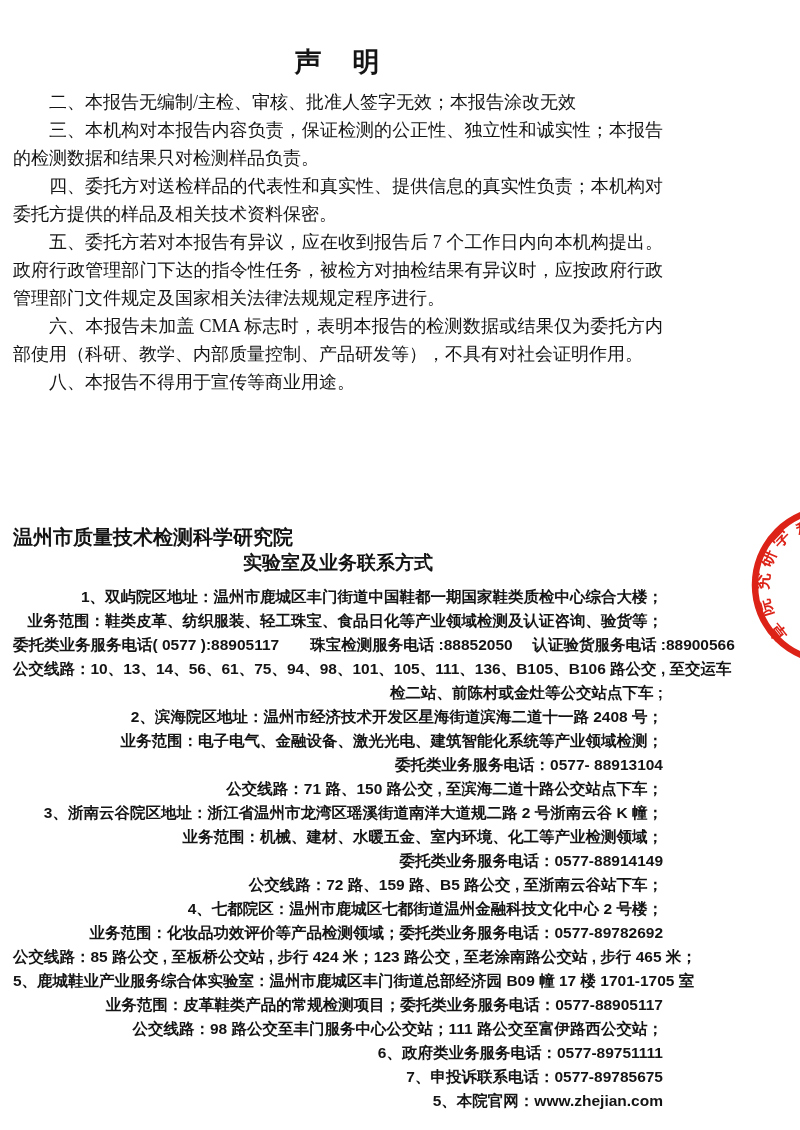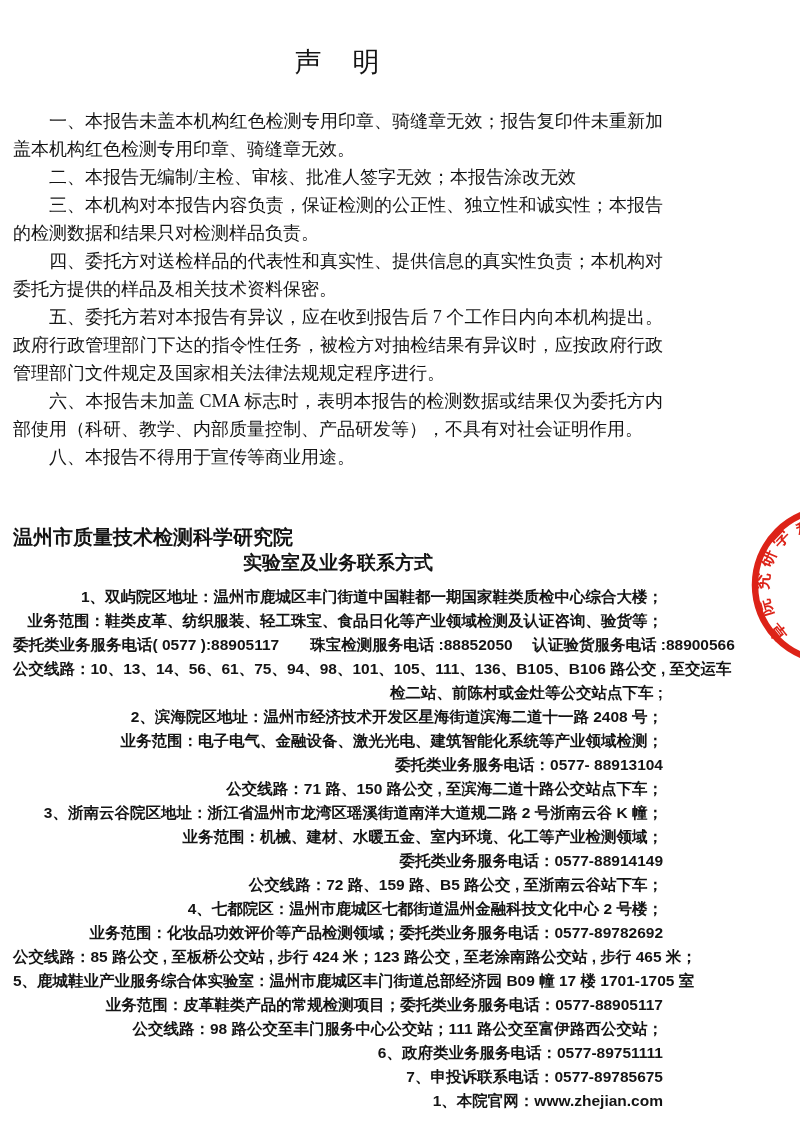--- a/index.html
+++ b/index.html
@@ -13,23 +13,23 @@
   
   .doc{
     position:absolute;
     left:13px;top:44px;
     width:650px;
     font-family:"Liberation Serif","DejaVu Serif",serif;
   }
   .doc-title{
     text-align:center;
     font-size:27px;
-    font-weight:400;
+    font-weight:700;
     line-height:36px;
-    margin:0 0 27px 0;
+    margin:0 0 8px 0;
     letter-spacing:2px;
   }
   .stmt{
     margin:0;
     font-size:18px;
     line-height:28px;
     text-align:justify;
     text-indent:36px;
   }
   
@@ -75,21 +75,20 @@
     font-size:17px;
   }
 </style>
 </head>
 <body>
 
 <div class="page">
 
   <div class="doc">
     <h1 class="doc-title">声　明</h1>
-    <p class="stmt">一、本报告未盖本机构红色检测专用印章、骑缝章无效；报告复印件未重新加盖本机构红色检测专用印章、骑缝章无效。</p>
     <p class="stmt">二、本报告无编制/主检、审核、批准人签字无效；本报告涂改无效</p>
     <p class="stmt">三、本机构对本报告内容负责，保证检测的公正性、独立性和诚实性；本报告的检测数据和结果只对检测样品负责。</p>
     <p class="stmt">四、委托方对送检样品的代表性和真实性、提供信息的真实性负责；本机构对委托方提供的样品及相关技术资料保密。</p>
     <p class="stmt">五、委托方若对本报告有异议，应在收到报告后 7 个工作日内向本机构提出。政府行政管理部门下达的指令性任务，被检方对抽检结果有异议时，应按政府行政管理部门文件规定及国家相关法律法规规定程序进行。</p>
     <p class="stmt">六、本报告未加盖 CMA 标志时，表明本报告的检测数据或结果仅为委托方内部使用（科研、教学、内部质量控制、产品研发等），不具有对社会证明作用。</p>
     <p class="stmt">八、本报告不得用于宣传等商业用途。</p>
   </div>
 
   <div class="contact">
     <div class="org-name">温州市质量技术检测科学研究院</div>
@@ -108,21 +107,21 @@
     <div class="cl">委托类业务服务电话：0577-88914149</div>
     <div class="cl">公交线路：72 路、159 路、B5 路公交 , 至浙南云谷站下车；</div>
     <div class="cl">4、七都院区：温州市鹿城区七都街道温州金融科技文化中心 2 号楼；</div>
     <div class="cl">业务范围：化妆品功效评价等产品检测领域；委托类业务服务电话：0577-89782692</div>
     <div class="cl">公交线路：85 路公交 , 至板桥公交站 , 步行 424 米；123 路公交 , 至老涂南路公交站 , 步行 465 米；</div>
     <div class="cl">5、鹿城鞋业产业服务综合体实验室：温州市鹿城区丰门街道总部经济园 B09 幢 17 楼 1701-1705 室</div>
     <div class="cl">业务范围：皮革鞋类产品的常规检测项目；委托类业务服务电话：0577-88905117</div>
     <div class="cl">公交线路：98 路公交至丰门服务中心公交站；111 路公交至富伊路西公交站；</div>
     <div class="cl">6、政府类业务服务电话：0577-89751111</div>
     <div class="cl">7、申投诉联系电话：0577-89785675</div>
-    <div class="cl">1、本院官网：www.zhejian.com</div>
+    <div class="cl">5、本院官网：www.zhejian.com</div>
   </div>
 
   <div class="seal">
     <svg width="170" height="170" viewBox="0 0 170 170">
       <circle cx="85" cy="85" r="76" fill="none" stroke-width="6.5" stroke="#dd2318"></circle>
       <g text-anchor="middle">
         <text x="61.4" y="32.6" transform="rotate(-23 61.4 32.6)" fill="#dd2318">科</text>
         <text x="38.9" y="42.0" transform="rotate(-47 38.9 42.0)" fill="#dd2318">学</text>
         <text x="27.0" y="60.4" transform="rotate(-67 27.0 60.4)" fill="#dd2318">研</text>
         <text x="22.1" y="81.7" transform="rotate(-87 22.1 81.7)" fill="#dd2318">究</text>

